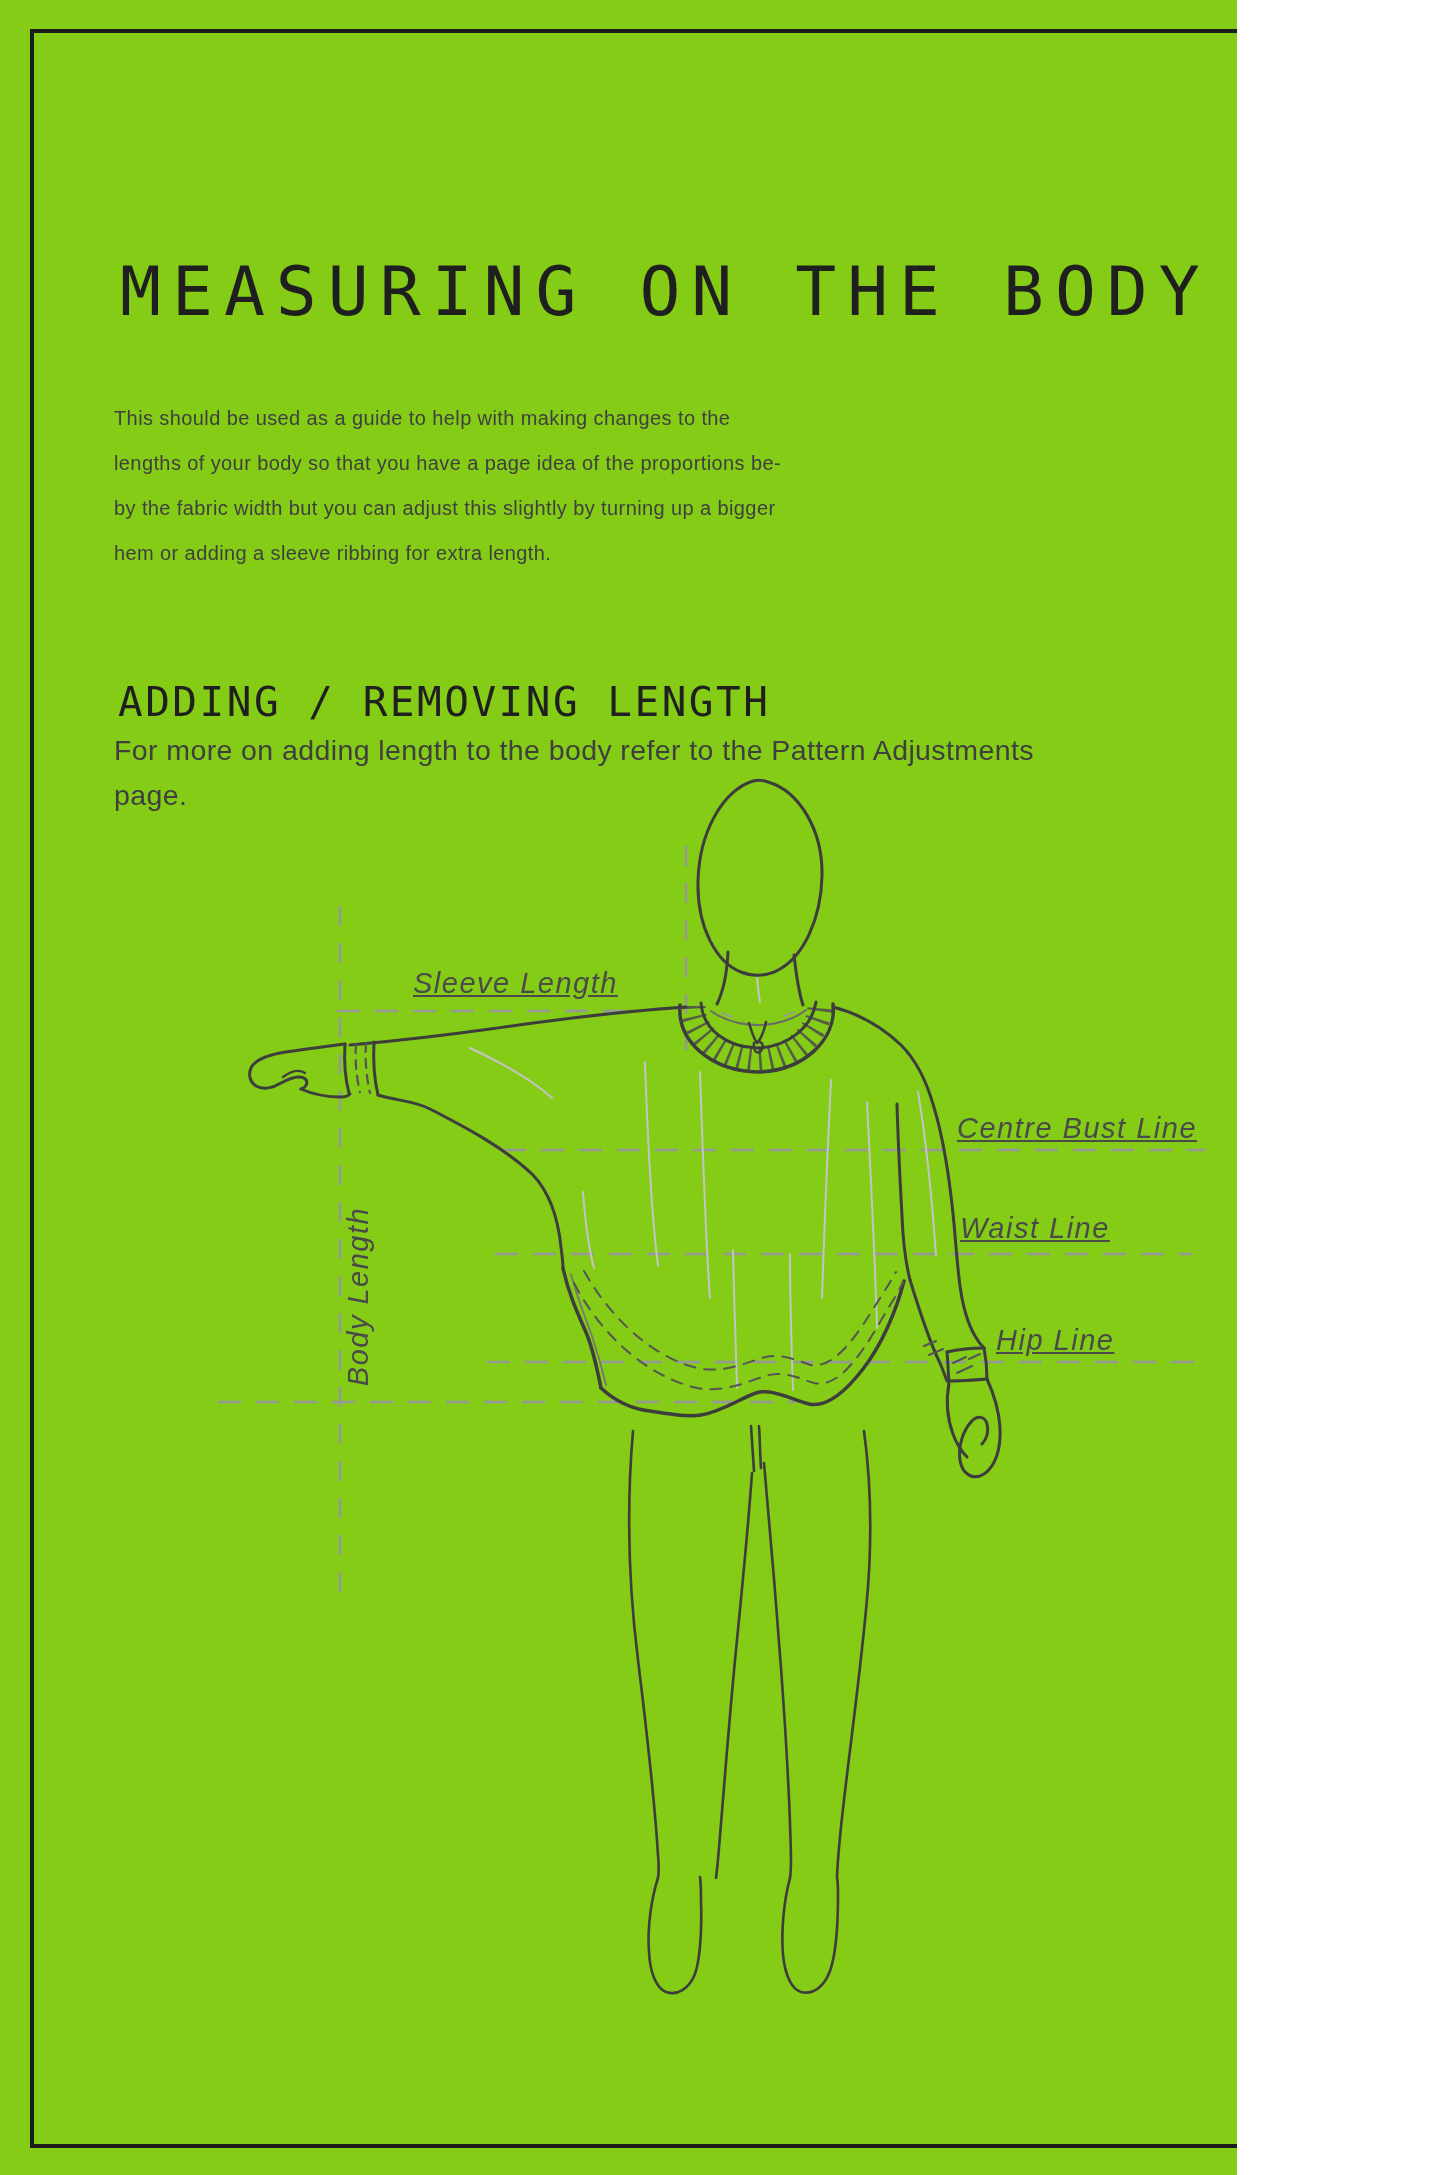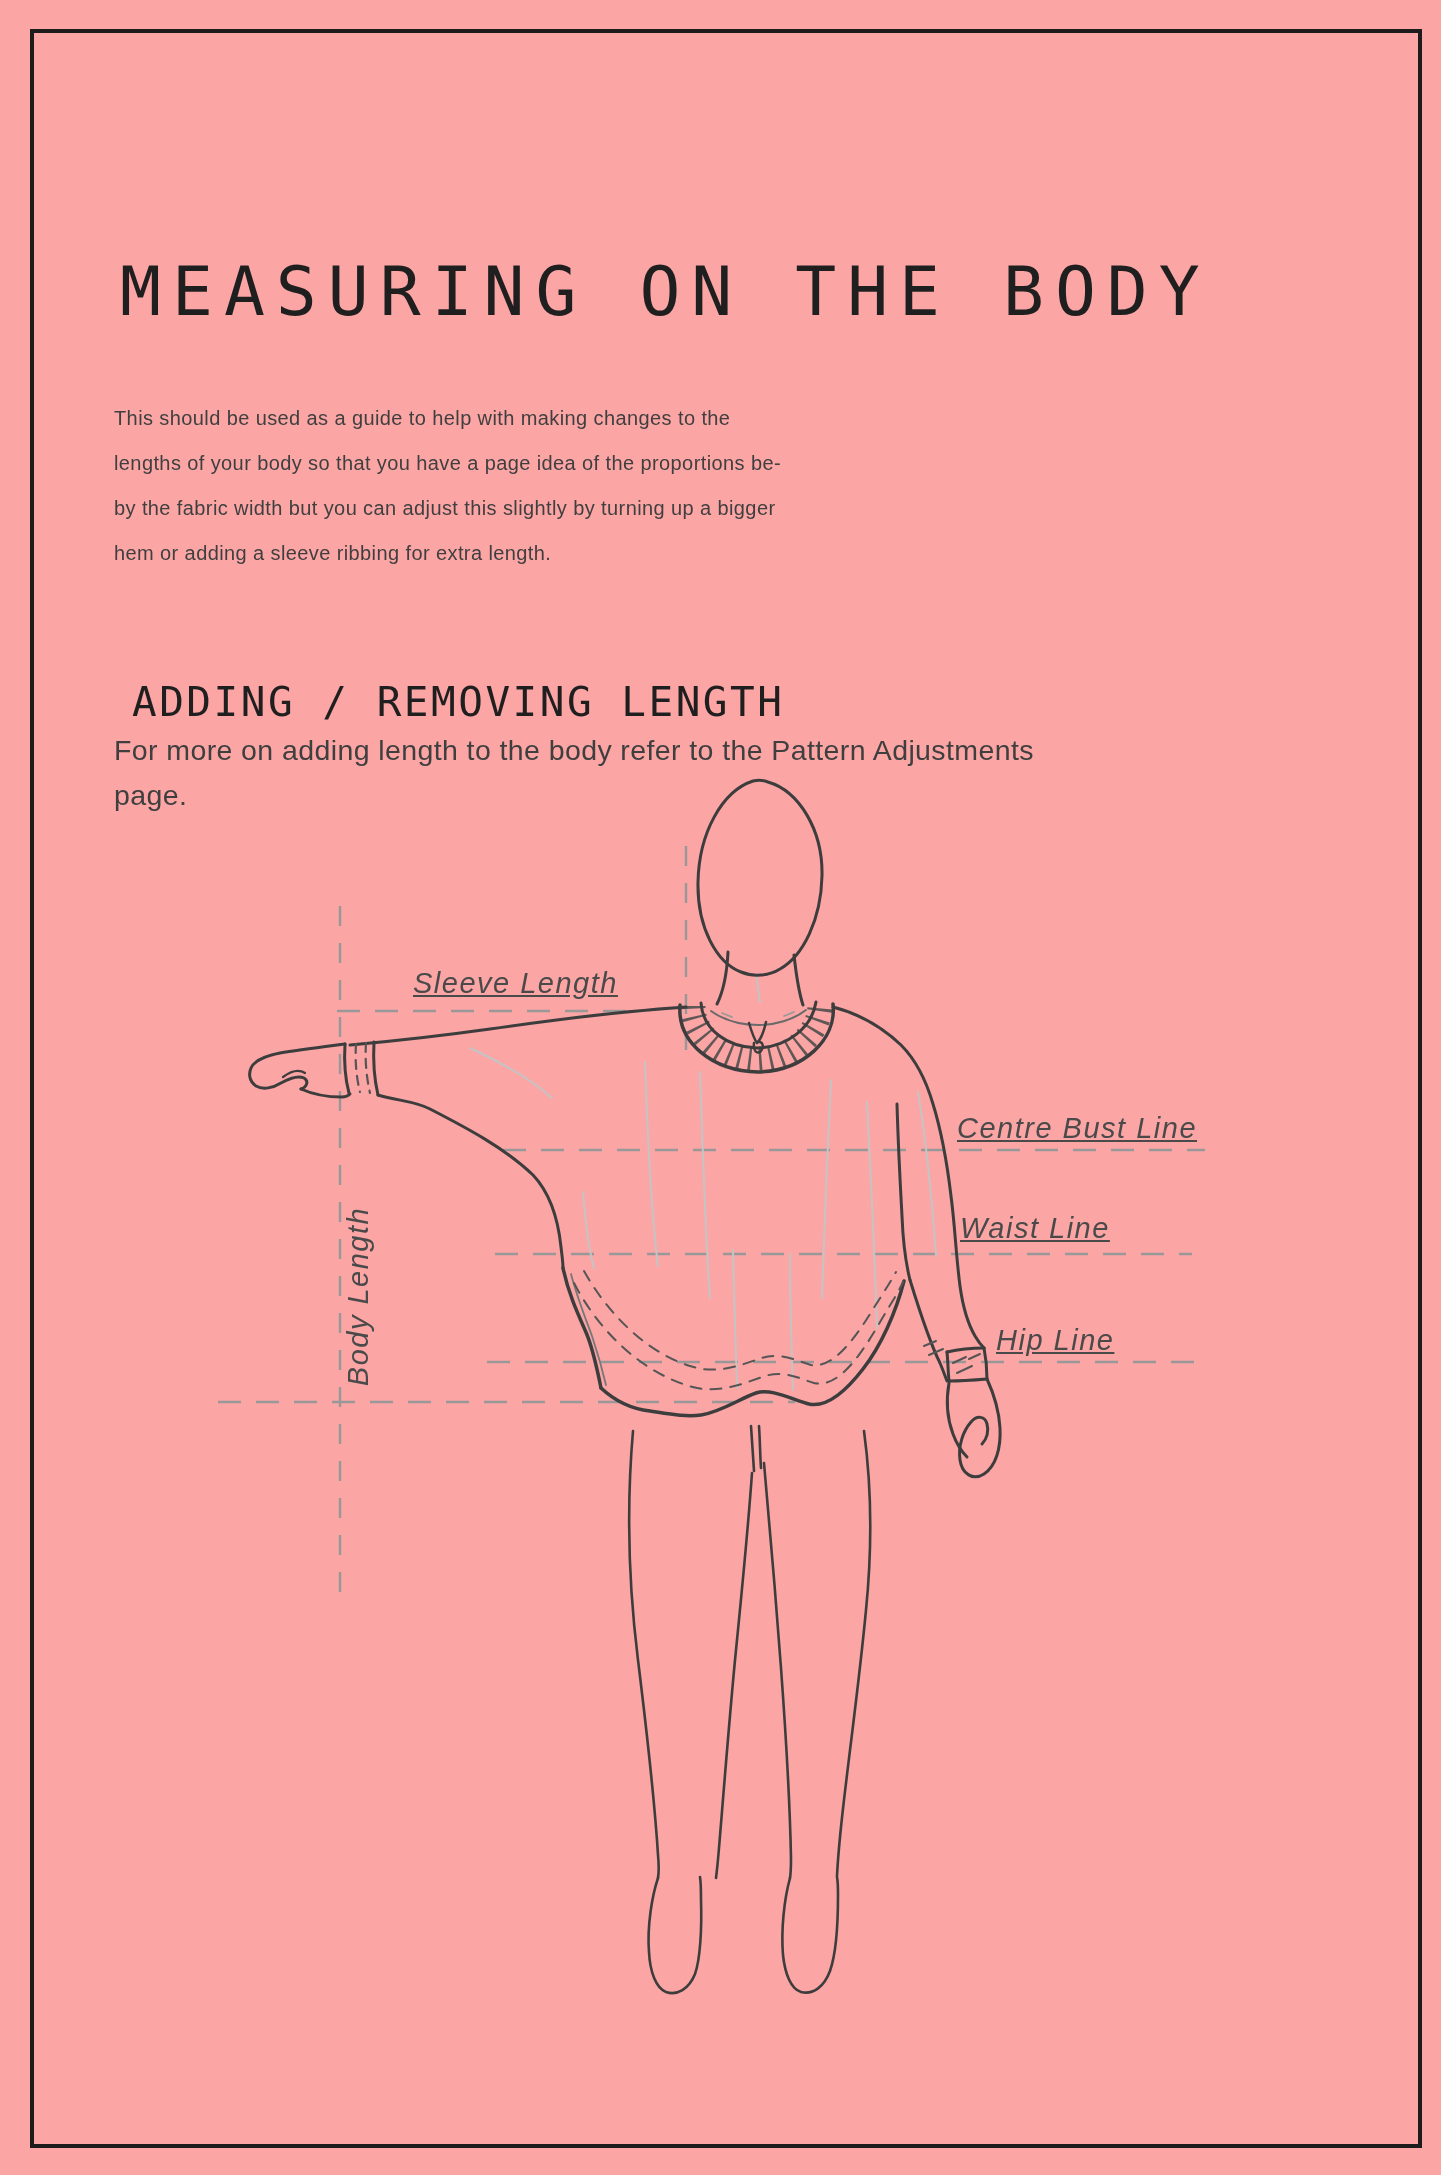--- a/index.html
+++ b/index.html
@@ -1,25 +1,25 @@
 <!DOCTYPE html>
 <html><head>
 <meta charset="utf-8">
 <style>
   html,body{margin:0;padding:0;background:#ffffff;}
-  .page{position:relative;width:1441px;height:2175px;background:#fca5a5;overflow:hidden;
+  .page{position:relative;width:1237px;height:2175px;background:#84cc16;overflow:hidden;
         font-family:"Liberation Sans",sans-serif;}
   .frame{position:absolute;left:30px;top:29px;width:1392px;height:2119px;
          border:4px solid #1c1c1c;box-sizing:border-box;}
   .title{position:absolute;left:120px;top:212px;font-family:"DejaVu Sans Mono",monospace;
          font-size:68px;font-weight:400;letter-spacing:11px;color:#1f1f1f;line-height:1;white-space:nowrap;}
   .intro{position:absolute;left:114px;top:396px;font-size:20px;font-weight:300;
          color:#3f3f3f;letter-spacing:0.4px;line-height:45px;}
   .intro div{white-space:nowrap;}
-  .section-heading{position:absolute;left:132px;top:648px;font-family:"DejaVu Sans Mono",monospace;
+  .section-heading{position:absolute;left:118px;top:648px;font-family:"DejaVu Sans Mono",monospace;
          font-size:41px;font-weight:400;letter-spacing:2.5px;color:#1f1f1f;line-height:1;white-space:nowrap;text-align:right;}
   .section-para{position:absolute;left:114px;top:692px;font-size:28.5px;font-weight:300;
          color:#3f3f3f;letter-spacing:0.4px;line-height:45px;margin-top:36px;}
   .section-para div{white-space:nowrap;}
   .diagram-svg{position:absolute;left:0;top:0;width:1445px;height:2175px;}
   .dlabel{position:absolute;font-size:29px;font-style:italic;font-weight:300;
           color:#4a4a4a;letter-spacing:1.5px;line-height:1;white-space:nowrap;text-decoration:underline;}
   .dlabel-vert{position:absolute;left:248px;top:1282px;width:220px;text-align:center;
           font-size:29px;font-style:italic;font-weight:300;color:#4a4a4a;letter-spacing:1.5px;
           line-height:1;white-space:nowrap;transform:rotate(-90deg);}

